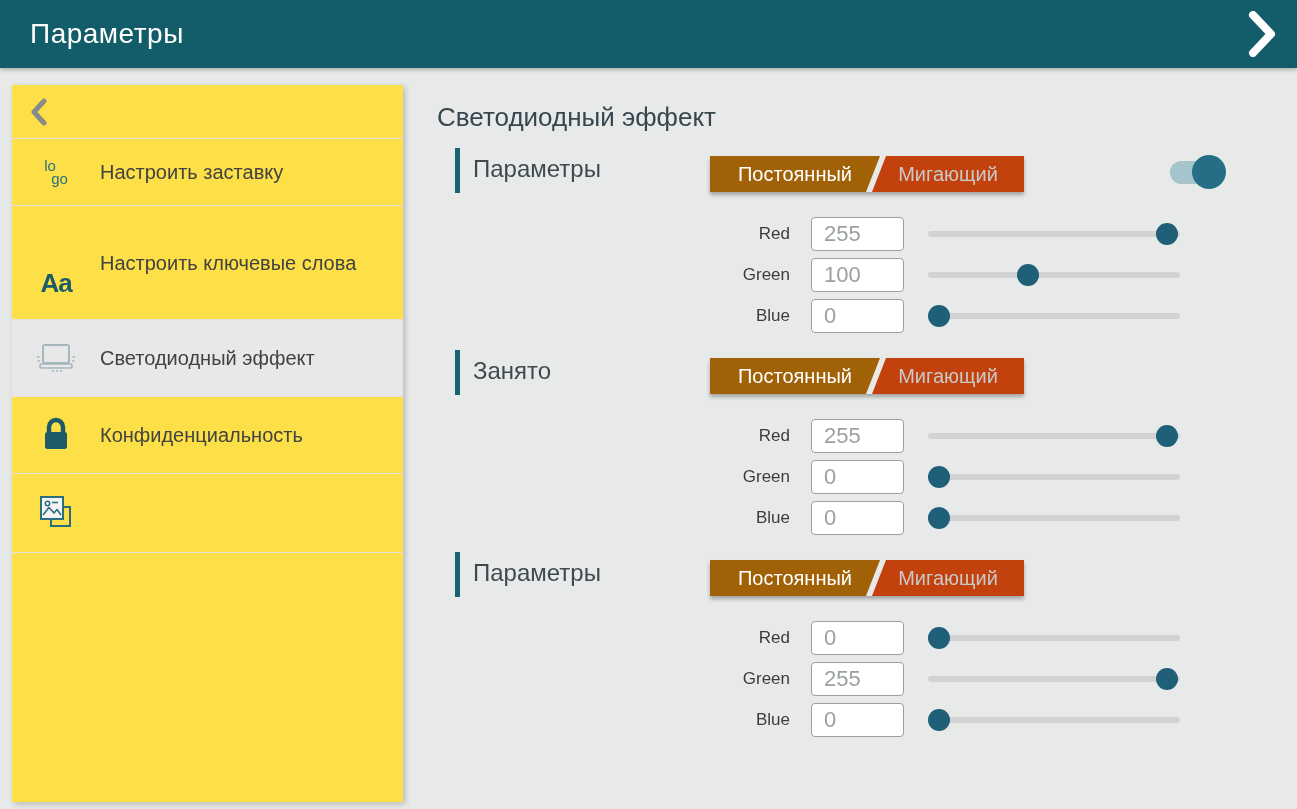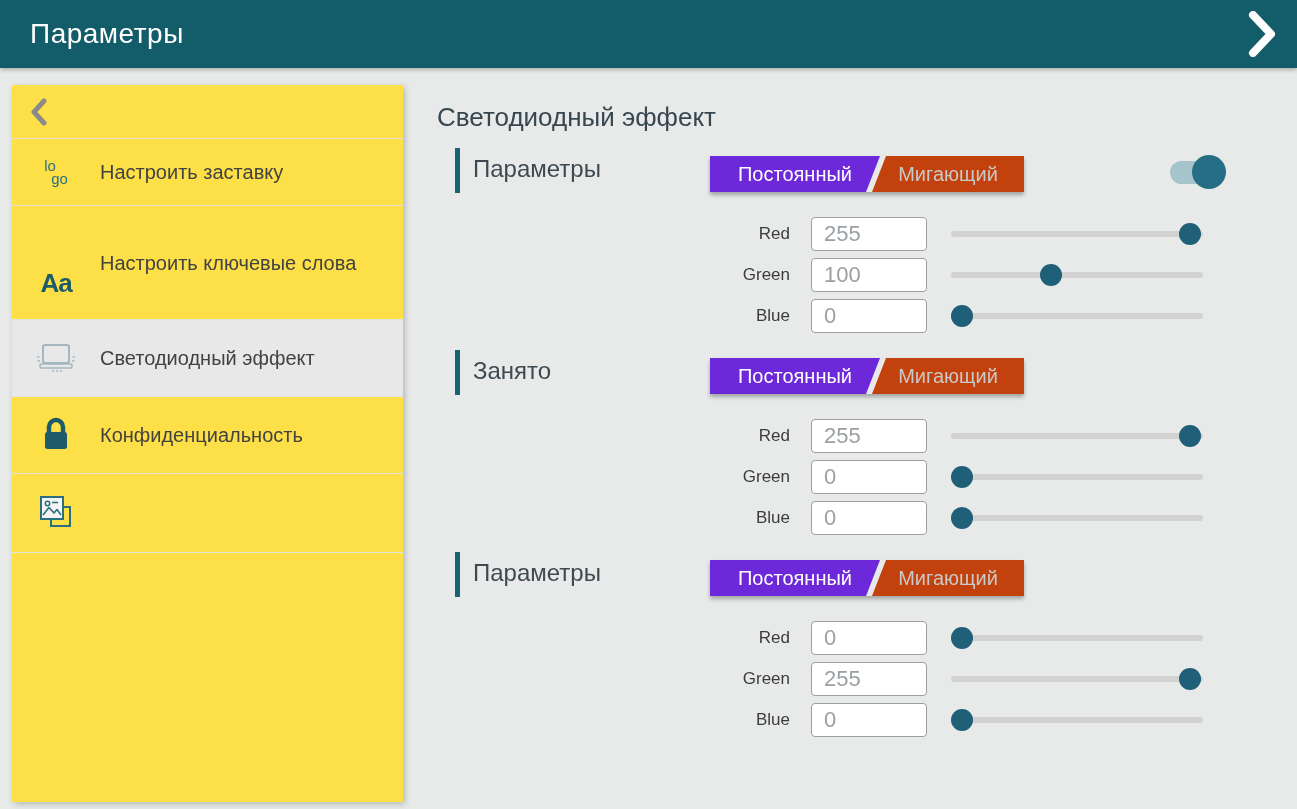--- a/index.html
+++ b/index.html
@@ -55,21 +55,21 @@
   }
   .section { position: absolute; left: 437px; width: 860px; }
   .sec-bar { position: absolute; left: 18px; top: 0; width: 5px; height: 45px; background: #176273; }
   .sec-name { position: absolute; left: 36px; top: 0; height: 45px; line-height: 41px; font-size: 24px; color: #3e4a50; }
 
   .seg {
     position: absolute; left: 273px; top: 8px; width: 314px; height: 36px;
     display: flex; box-shadow: 0 3px 4px rgba(0,0,0,.3); cursor: pointer;
   }
   .seg-left {
-    flex: 0 0 170px; background: #6d28d9; color: #ffffff;
+    flex: 0 0 170px; background: #a16207; color: #ffffff;
     clip-path: polygon(0 0, 100% 0, calc(100% - 14px) 100%, 0 100%);
     display: flex; align-items: center; justify-content: center;
     font-size: 20px;
   }
   .seg-right {
     flex: 0 0 152px; margin-left: -8px; background: #c2410c; color: #c9c9c9;
     clip-path: polygon(14px 0, 100% 0, 100% 100%, 0 100%);
     display: flex; align-items: center; justify-content: center;
     font-size: 20px;
   }
@@ -83,21 +83,21 @@
     position: absolute; left: 22px; top: 0; width: 34px; height: 34px;
     border-radius: 50%; background: #266e86;
   }
 
   .rows { position: absolute; left: 0; top: 69px; width: 860px; }
   .row { display: flex; align-items: center; height: 34px; margin-bottom: 7px; }
   .rgb-label {
     width: 353px; text-align: right; font-size: 17px; color: #3c3c3c;
   }
   .rgb-input {
-    margin-left: 21px; width: 116px; height: 34px;
+    margin-left: 21px; width: 93px; height: 34px;
     border: 1px solid #9e9e9e; border-radius: 4px; background: #ffffff;
     font-family: "Liberation Sans", sans-serif;
     font-size: 22px; color: #9aa0a3; padding: 0 0 0 12px; outline: none;
   }
   .slider { position: relative; margin-left: 24px; width: 252px; height: 34px; }
   .slider-track {
     position: absolute; left: 0; right: 0; top: 14px; height: 6px;
     background: #d2d2d2; border-radius: 3px;
   }
   .slider-thumb {

